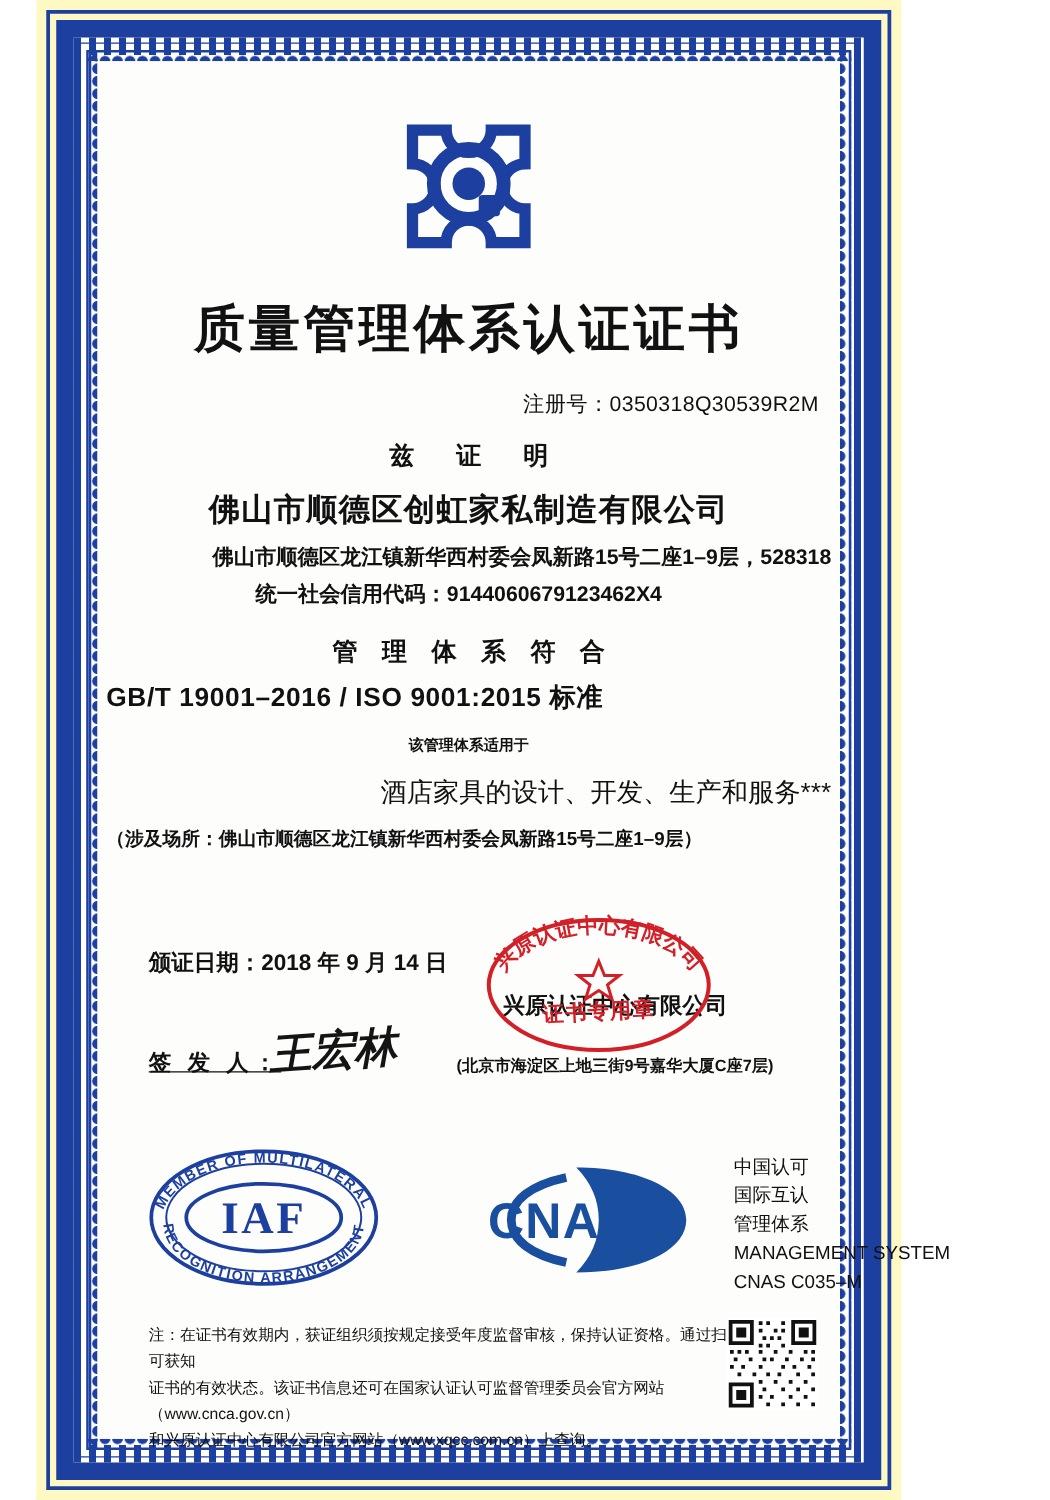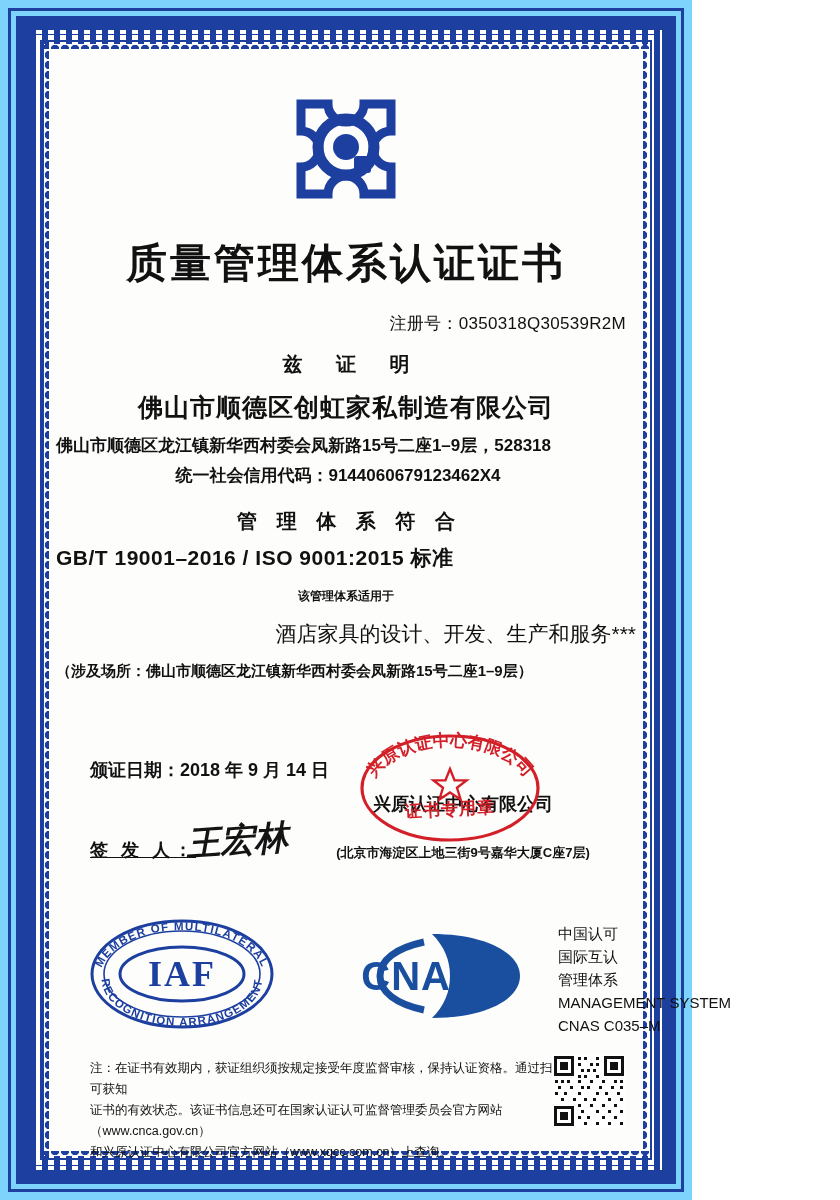--- a/index.html
+++ b/index.html
@@ -6,21 +6,22 @@
   body{
     width:840px;height:1200px;
     background:#ffffff;
     font-family:"Liberation Sans","DejaVu Sans",sans-serif;
     overflow:hidden;
   }
   .cert{
     position:relative;
     width:692px;height:1200px;
     box-sizing:border-box;
-    background:#7dd3fc;
+    background:#fef9c3;
+    margin-left:29px;
   }
   
   .border-outer{
     position:absolute;left:8px;top:8px;right:8px;bottom:8px;
     border:3px solid #1c3fa0;
   }
   .border-wave{
     position:absolute;left:16px;top:16px;right:16px;bottom:16px;
     border:14px solid #1c3fa0;
     background:
@@ -82,21 +83,21 @@
     position:absolute;left:0;right:0;top:295px;
     text-align:center;font-size:20px;font-weight:bold;letter-spacing:14px;
     text-indent:14px;
   }
   .company{
     position:absolute;left:0;right:0;top:335px;
     text-align:center;font-size:25px;font-weight:bold;letter-spacing:1px;
   }
   .address{
     position:absolute;left:0;right:0;top:378px;
-    text-align:left;font-size:17px;font-weight:bold;
+    text-align:right;font-size:17px;font-weight:bold;
   }
   .credit{
     position:absolute;left:0;right:16px;top:408px;
     text-align:center;font-size:17px;font-weight:bold;
   }
   .conform{
     position:absolute;left:0;right:0;top:452px;
     text-align:center;font-size:20px;font-weight:bold;letter-spacing:7px;
     text-indent:7px;
   }

